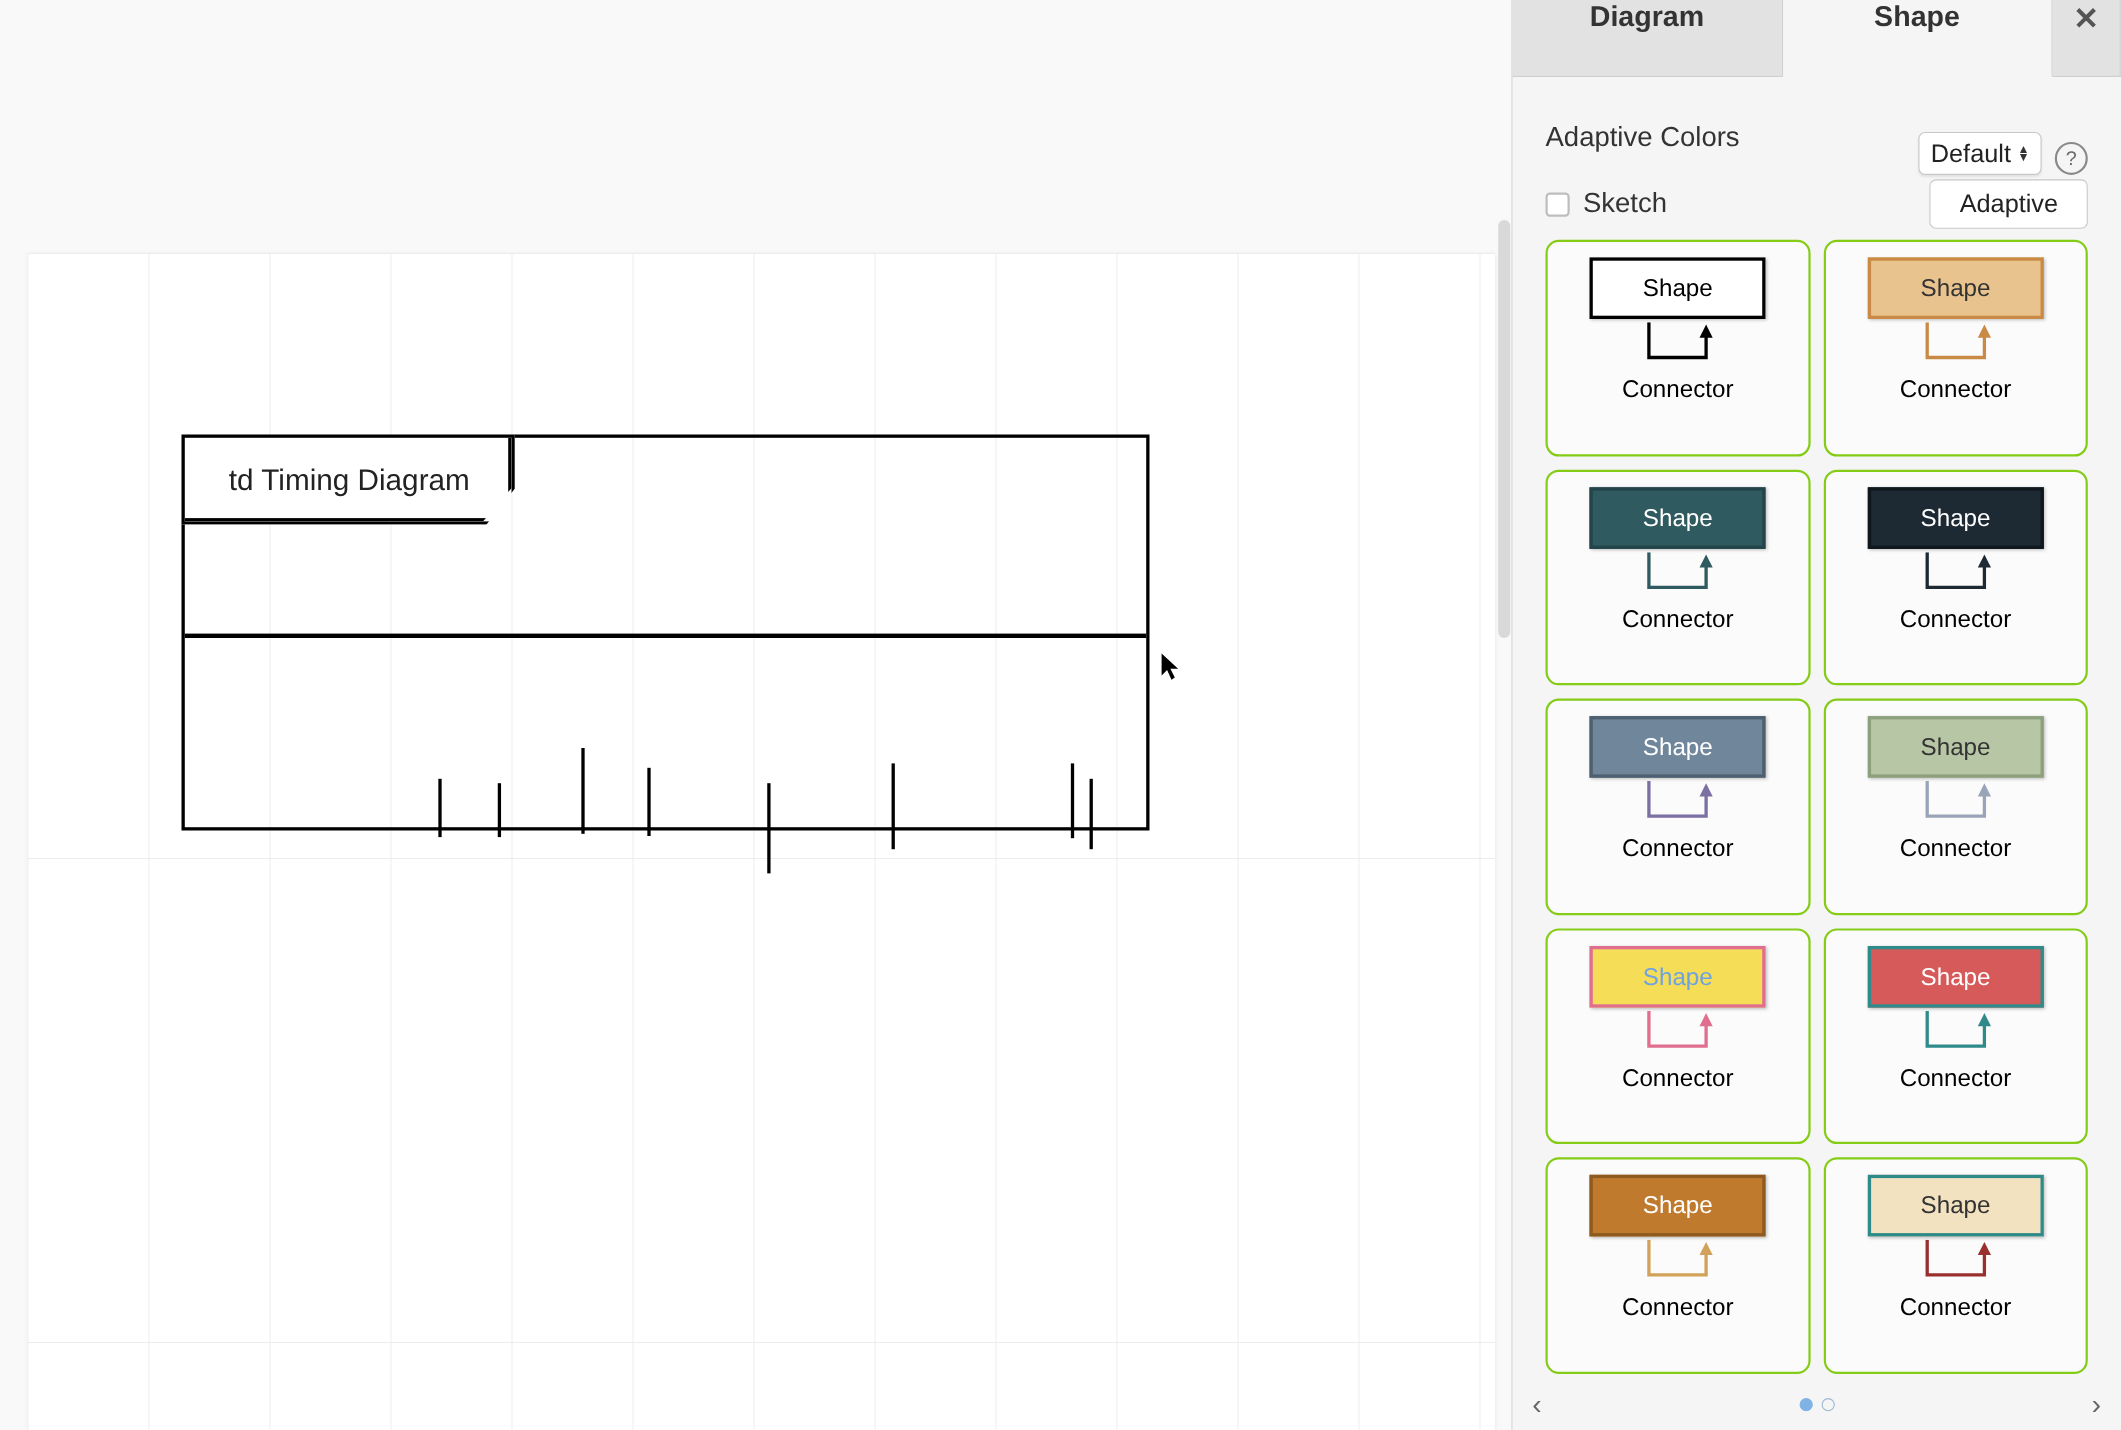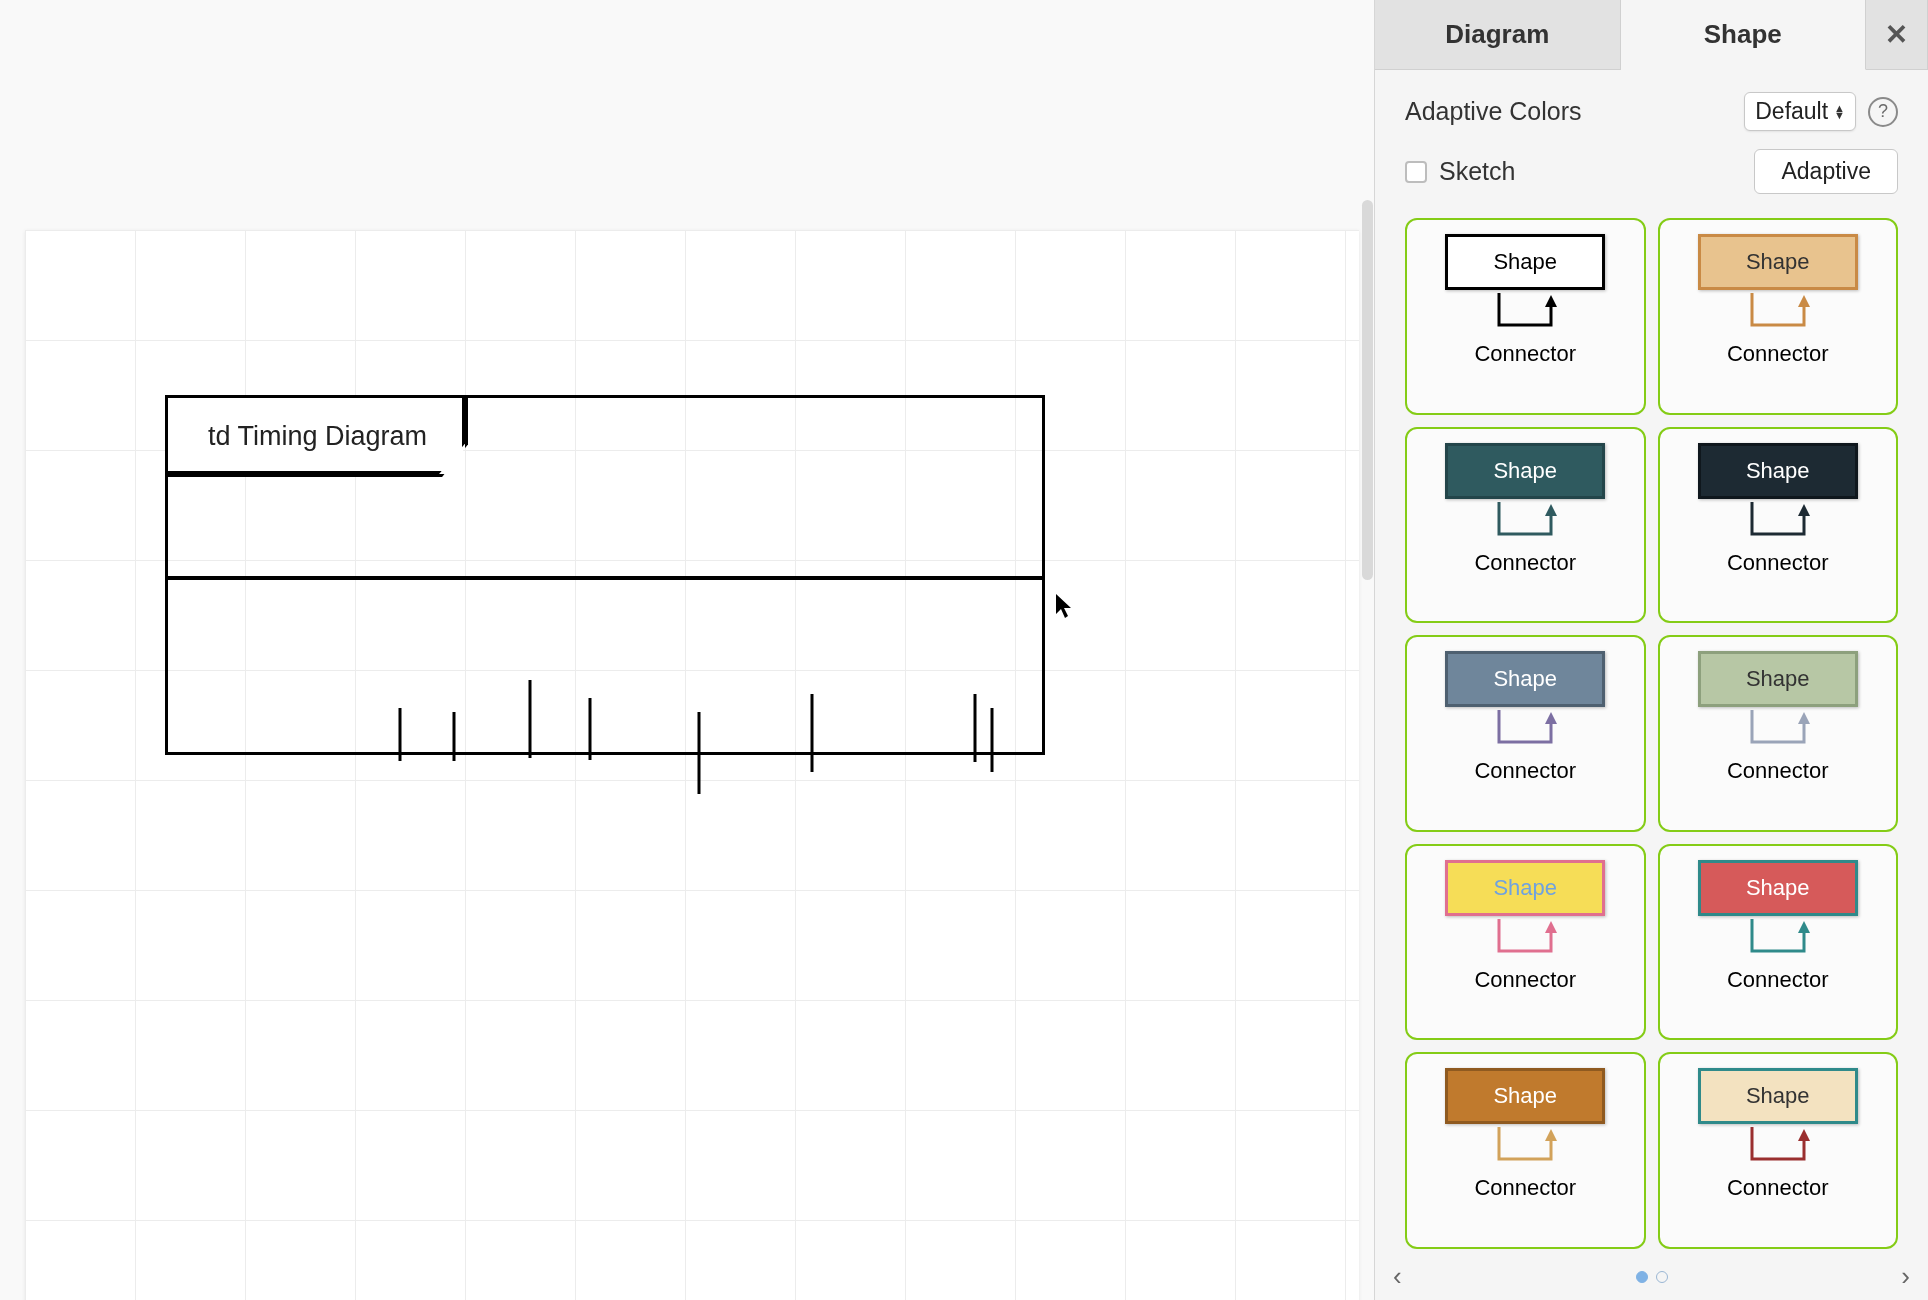--- a/index.html
+++ b/index.html
@@ -105,21 +105,21 @@
     border-left:1px solid var(--panel-border);
     display:flex;flex-direction:column;
   }
   .tabs{
     display:flex;
     height:70px;
     background:var(--tab-inactive);
   }
   .tab{
     flex:1;
-    display:flex;align-items:center;justify-content:center;
+    display:flex;justify-content:center;
     font-size:26px;
     color:#333;
     border-right:1px solid var(--tab-border);
     border-bottom:1px solid var(--tab-border);
     background:var(--tab-inactive);
     cursor:pointer;
     font-weight:600;
   }
   .tab.active{
     background:var(--panel-bg);
@@ -128,21 +128,21 @@
   .tab.close{
     flex:0 0 62px;
     font-size:28px;color:#555;
   }
 
   .panel-body{
     flex:1 1 auto;
     overflow:hidden;
     padding:22px 30px 6px 30px;
     display:flex;flex-direction:column;
-    gap:18px;
+    gap:4px;
   }
   .row{
     display:flex;align-items:center;justify-content:space-between;gap:14px;
   }
   .label{font-size:25px;color:#333;}
   .select{
     display:flex;align-items:center;gap:6px;
     padding:5px 10px;
     border:1px solid #c8c8c8;border-radius:6px;
     background:#fff;
@@ -241,21 +241,21 @@
     </div>
     <div class="tab close">
       <span>✕</span>
     </div>
   </div>
 
   <div class="panel-body">
 
     <div class="row">
       <span class="label">Adaptive Colors</span>
-      <div style="display:flex;align-items:center;gap:12px;">
+      <div style="display:flex;align-items:flex-end;gap:12px;margin-top:28px;">
         <div class="select">
           <span>Default</span>
           <span class="chev">
               <span>▲</span>
               <span>▼</span>
             </span>
         </div>
         <div class="help">?</div>
       </div>
     </div>

